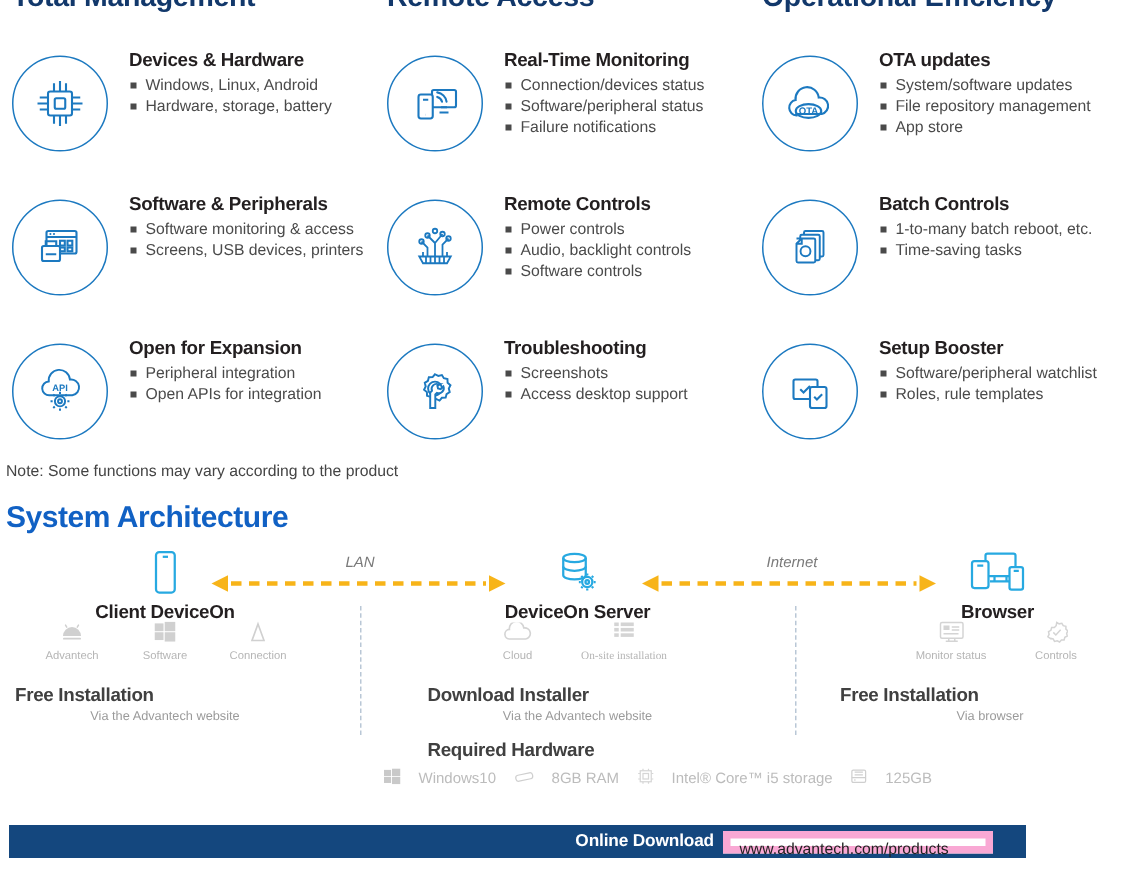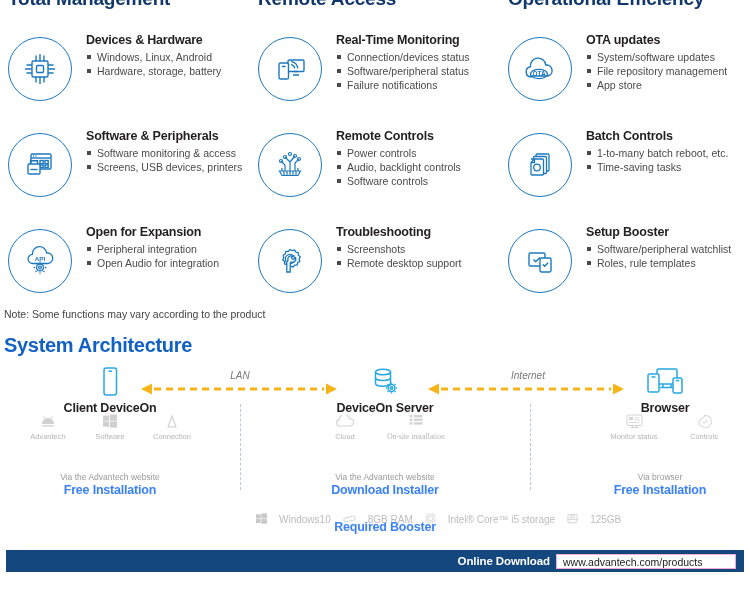--- a/index.html
+++ b/index.html
@@ -147,27 +147,26 @@
   }
   .subitem .slabel {
     font-size: 7.5px;
     color: #b5b5b5;
     margin-top: 2px;
     white-space: nowrap;
   }
 
   .blockhead {
     position: absolute;
-    text-align: center;
+    text-align: left;
     font-size: 12.5px;
     font-weight: bold;
-    color: #3b82f6;
+    color: #404040;
     letter-spacing: -0.2px;
     white-space: nowrap;
-    margin-top: 27px;
   }
   .blocksub {
     position: absolute;
     text-align: center;
     font-size: 8.5px;
     color: #9a9a9a;
     white-space: nowrap;
   }
 
   .link-label {
@@ -199,21 +198,21 @@
     font-size: 10px;
     color: #bcbcbc;
     margin-left: 12px;
     white-space: nowrap;
   }
 
   
   #footer {
     position: absolute;
     left: 6px; top: 550px;
-    width: 738px; height: 22px;
+    width: 678px; height: 22px;
     background: #14477e;
     display: flex;
     align-items: center;
     justify-content: flex-end;
   }
   #footer .dl-label {
     font-size: 11.5px;
     font-weight: bold;
     color: #ffffff;
     margin-right: 6px;
@@ -221,22 +220,22 @@
   }
   #footer .dl-url {
     background: #ffffff;
     color: #222;
     font-size: 10.5px;
     height: 15px;
     line-height: 15px;
     padding: 0 6px;
     width: 180px;
     box-sizing: border-box;
-    margin-right: 8px;
-    border: 1px solid #f9a8d4;
+    margin-right: 22px;
+    border: 5px solid #f9a8d4;
   }
 </style>
 </head>
 <body>
 
 <div id="features">
 
   <div class="col-head c0">Total Management</div>
   <div class="col-head c1">Remote Access</div>
   <div class="col-head c2">Operational Efficiency</div>
@@ -370,38 +369,38 @@
         <text x="19" y="18.6" font-family="Liberation Sans, sans-serif" font-size="6.2" font-weight="bold" fill="#1c79c0" stroke="none" text-anchor="middle">API</text>
         <circle cx="19" cy="25.5" r="3.4"></circle>
         <circle cx="19" cy="25.5" r="1.3"></circle>
         <path d="M19 20.6v-1.4M19 31.8v-1.4M14.1 25.5h-1.4M25.3 25.5h-1.4M15.5 22l-1-1M23.5 30l-1-1M22.5 22l1-1M14.5 30l1-1"></path>
       </svg>
     </div>
     <div class="body">
       <div class="ftitle">Open for Expansion</div>
       <ul>
         <li>Peripheral integration</li>
-        <li>Open Audio for integration</li>
+        <li>Open APIs for integration</li>
       </ul>
     </div>
   </div>
 
   <div class="feature" style="left:250px; top:225px;">
     <div class="circle">
       <svg width="38" height="38" viewBox="0 0 38 38" fill="none" stroke="#1c79c0" stroke-width="1.3">
         <path d="M19 7.5l2.2 1.1 2.4-0.6 1.3 2.1 2.4 0.6 0.1 2.5 1.9 1.6-1.1 2.2 0.6 2.4-2.1 1.3-0.6 2.4-2.5 0.1-1.6 1.9-2.2-1.1-2.4 0.6-1.3-2.1-2.4-0.6-0.1-2.5-1.9-1.6 1.1-2.2-0.6-2.4 2.1-1.3 0.6-2.4 2.5-0.1L19 7.5Z"></path>
         <circle cx="19" cy="17" r="4.6"></circle>
         <path d="M21.3 14.2a3.3 3.3 0 0 0-4.3 4.3l-1.2 1.2 0 10.3h3.4l0-9 1.1-1.1a3.3 3.3 0 0 0 4.3-4.3l-1.8 1.8-1.8-0.4-0.4-1.8 1.7-1.0Z" fill="#ffffff"></path>
       </svg>
     </div>
     <div class="body">
       <div class="ftitle">Troubleshooting</div>
       <ul>
         <li>Screenshots</li>
-        <li>Remote desktop support</li>
+        <li>Access desktop support</li>
       </ul>
     </div>
   </div>
 
   <div class="feature" style="left:500px; top:225px;">
     <div class="circle">
       <svg width="38" height="38" viewBox="0 0 38 38" fill="none" stroke="#1c79c0" stroke-width="1.4">
         <rect x="8" y="11" width="16" height="13" rx="1.2"></rect>
         <path d="M12.5 17.5l2.2 2.2 4.3-4.3"></path>
         <rect x="19" y="16" width="11" height="14" rx="1.4" fill="#ffffff"></rect>
@@ -561,21 +560,21 @@
 
   <div class="blockhead" style="left:10px; top:96px; width:200px;">Free Installation</div>
   <div class="blocksub" style="left:10px; top:112px; width:200px;">Via the Advantech website</div>
 
   <div class="blockhead" style="left:285px; top:96px; width:200px;">Download Installer</div>
   <div class="blocksub" style="left:285px; top:112px; width:200px;">Via the Advantech website</div>
 
   <div class="blockhead" style="left:560px; top:96px; width:200px;">Free Installation</div>
   <div class="blocksub" style="left:560px; top:112px; width:200px;">Via browser</div>
 
-  <div class="blockhead" style="left:285px; top:133px; width:200px;">Required Booster</div>
+  <div class="blockhead" style="left:285px; top:133px; width:200px;">Required Hardware</div>
   <div class="hwrow" style="left:256px; top:150px;">
     <div class="hwitem">
       <span>
         <svg width="11" height="11" viewBox="0 0 14 14" fill="#c9c9c9">
           <rect x="0" y="1.6" width="6" height="5.2"></rect>
             <rect x="6.8" y="0.6" width="7.2" height="6.2"></rect>
           <rect x="0" y="7.5" width="6" height="5.2"></rect>
             <rect x="6.8" y="7.5" width="7.2" height="6.2"></rect>
         </svg>
       </span>

